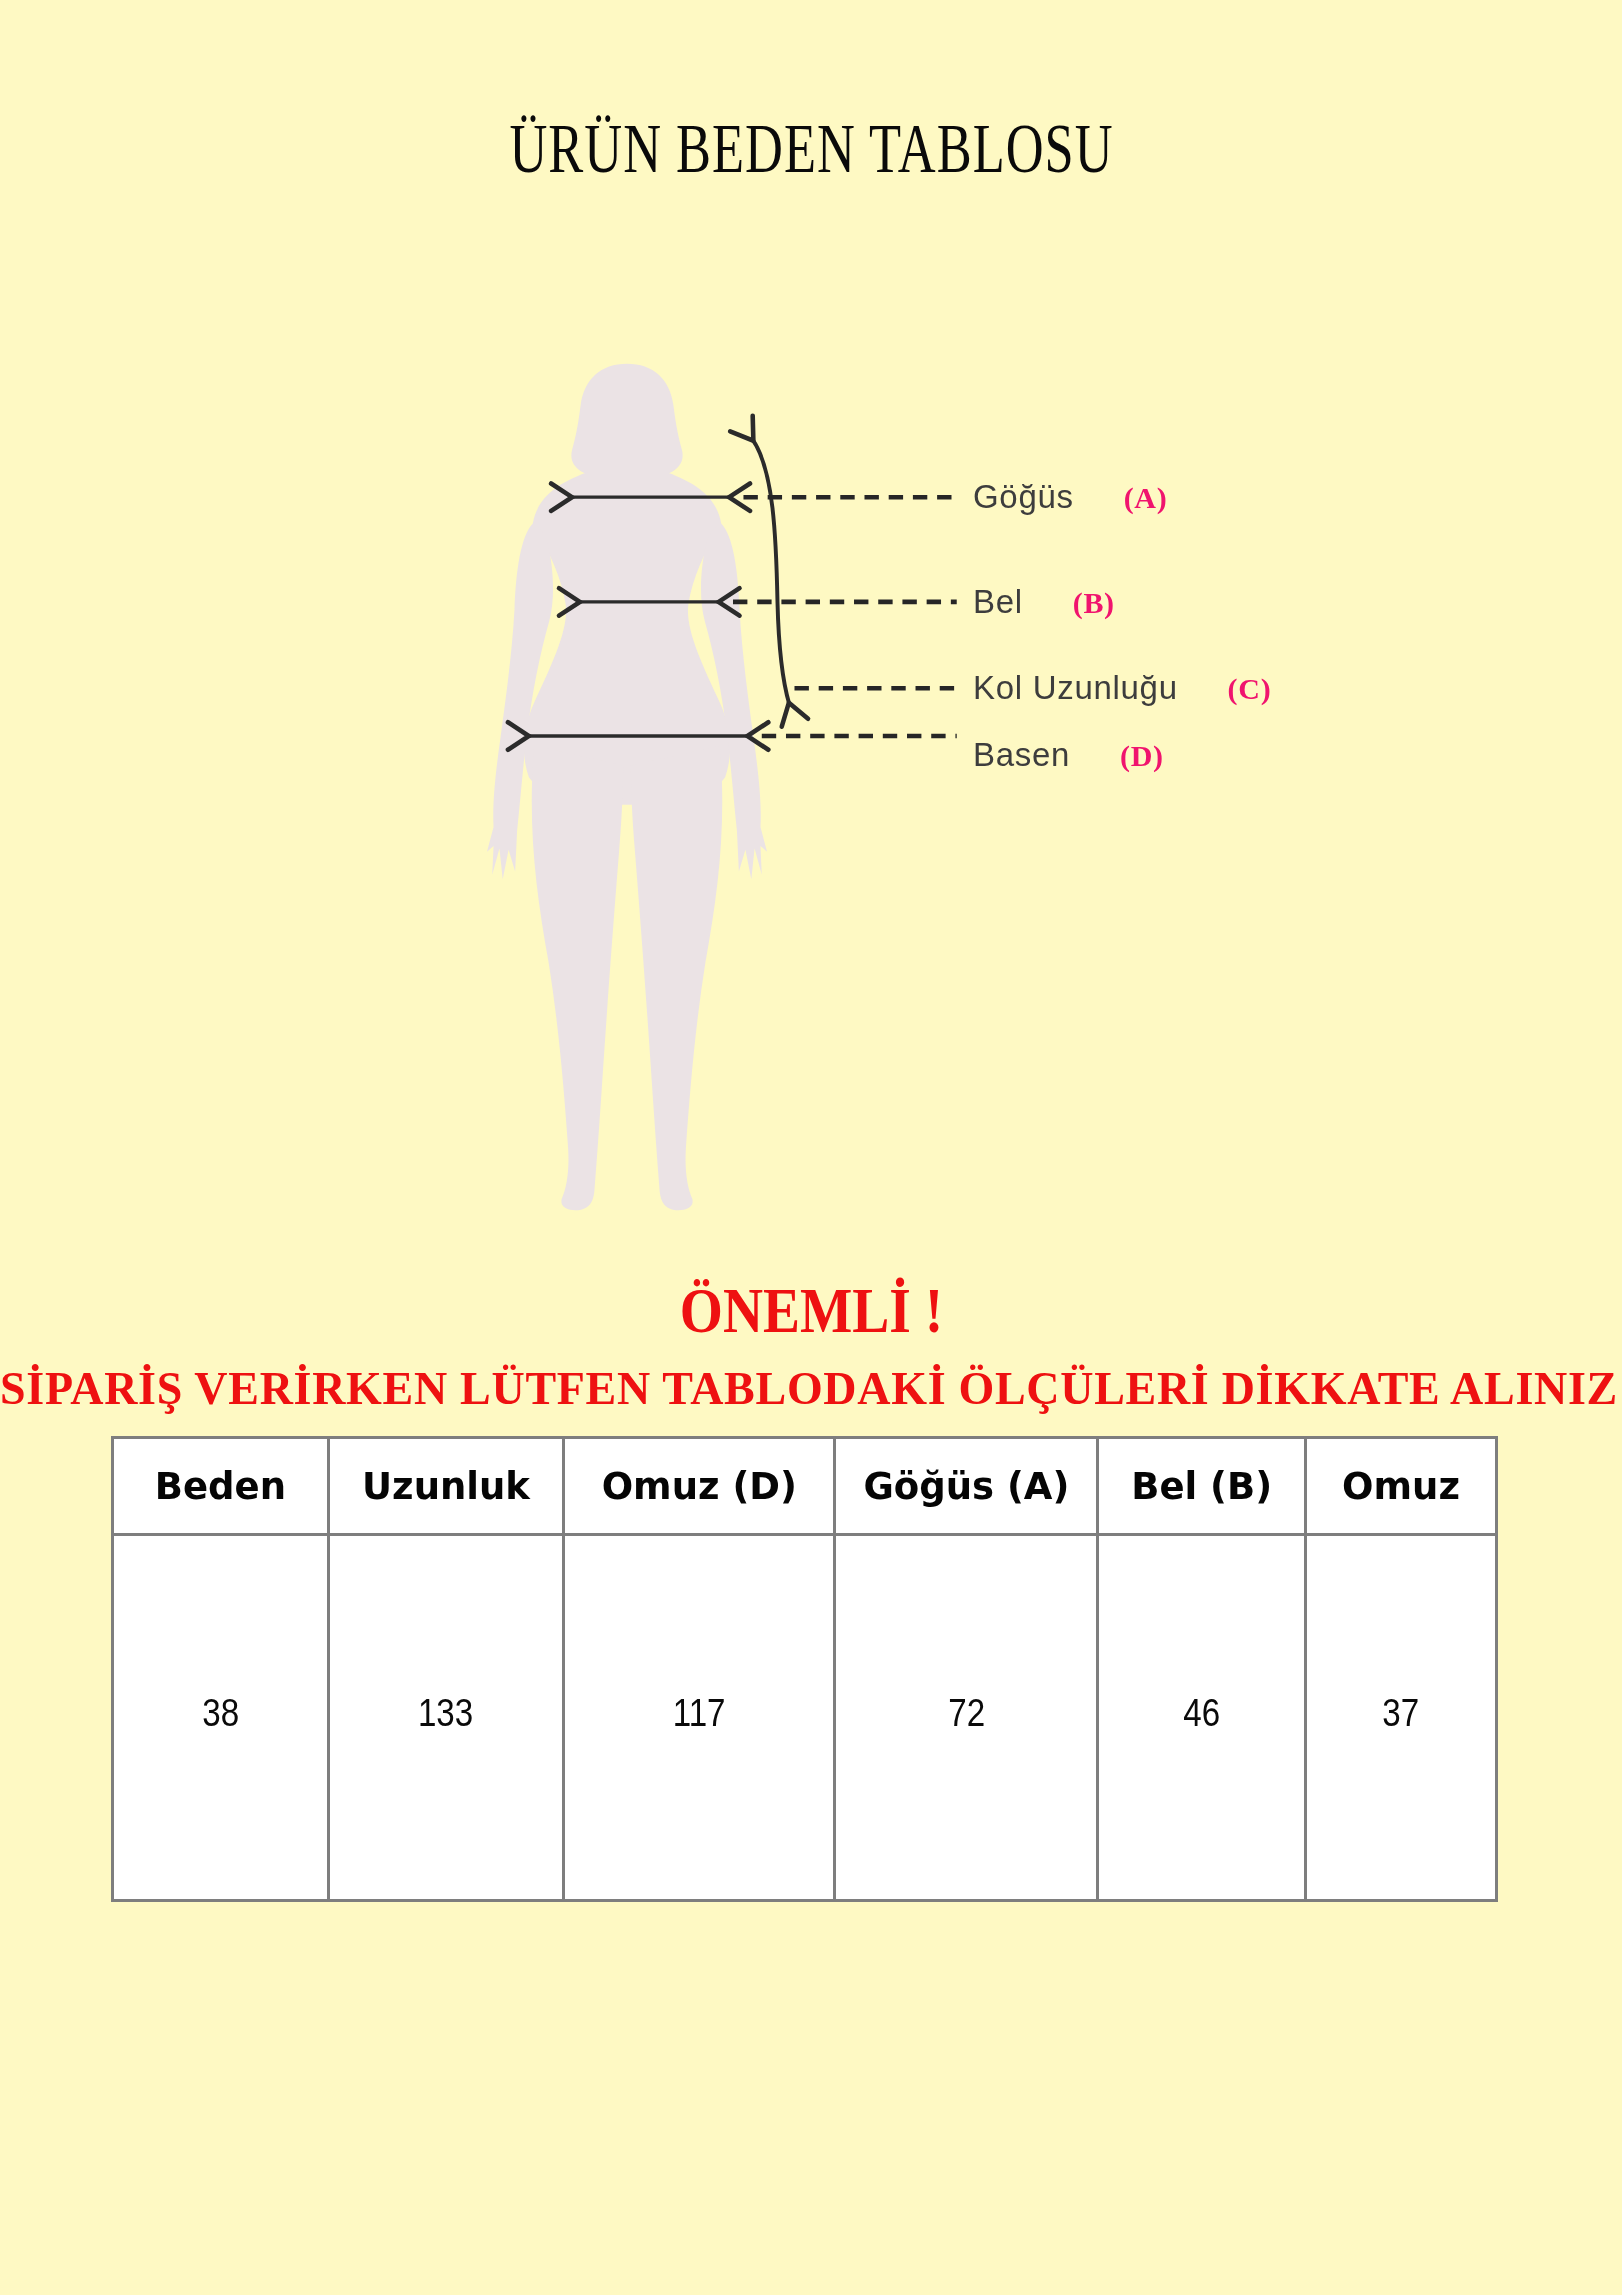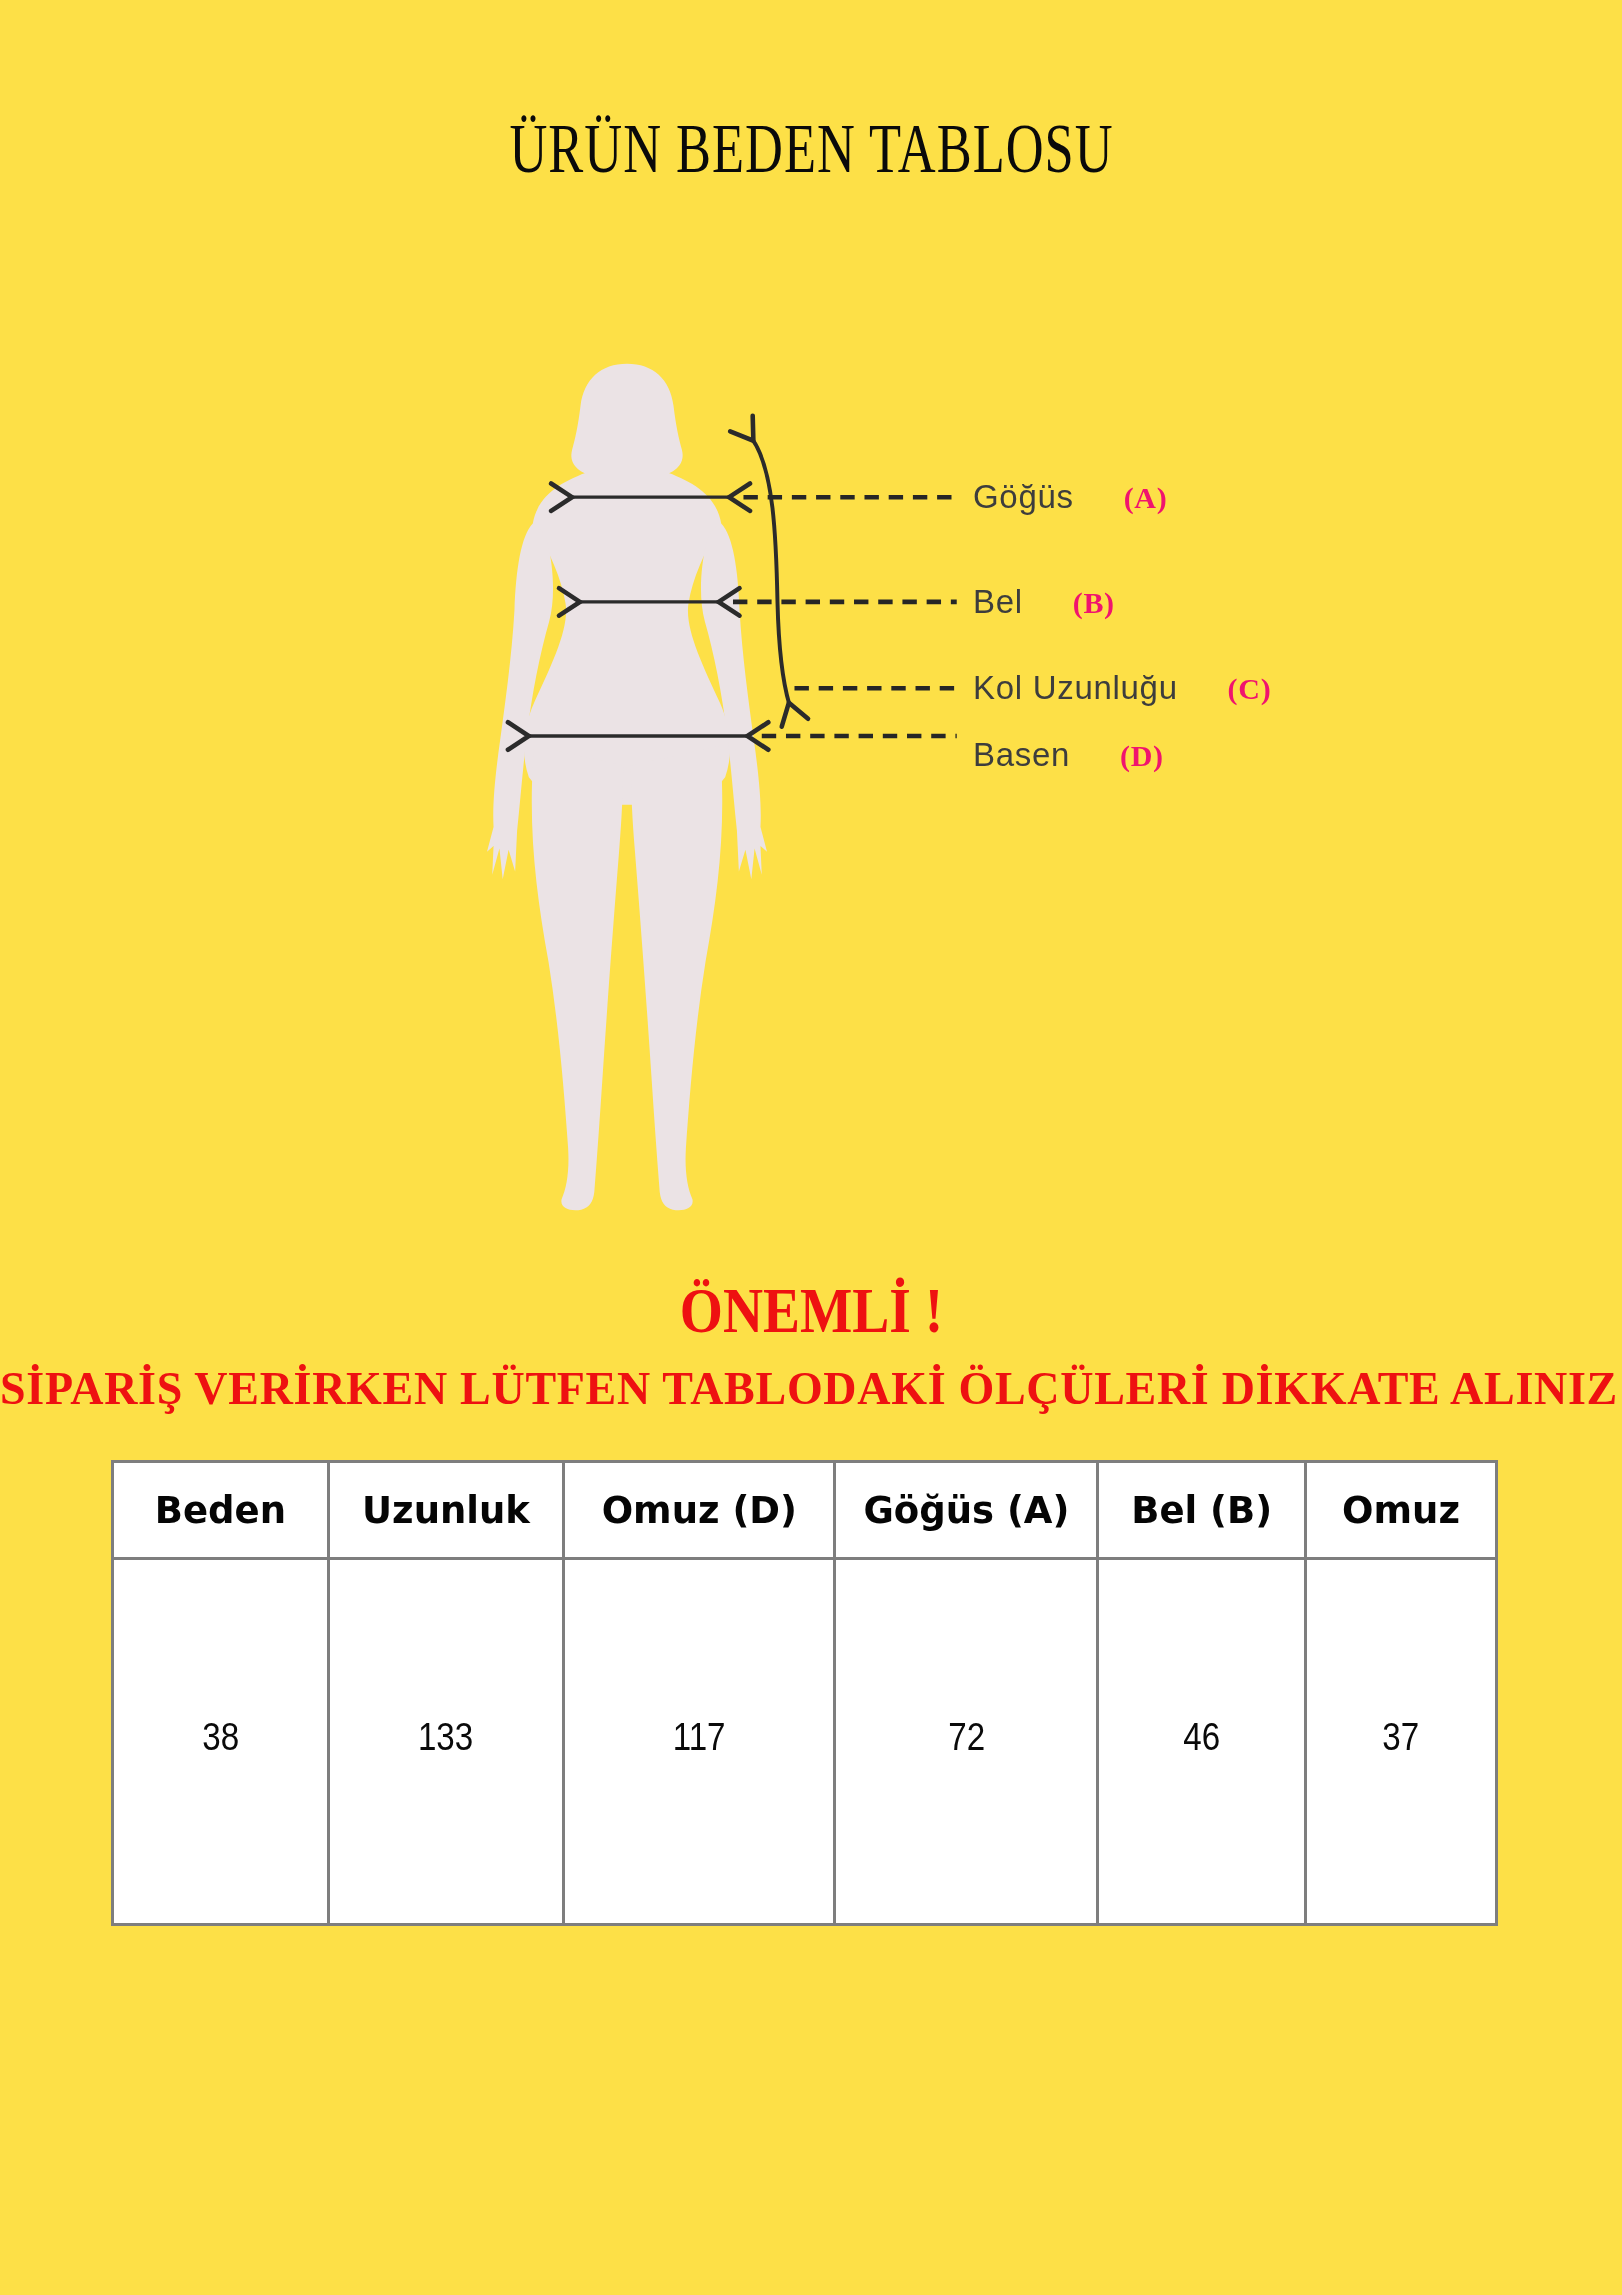--- a/index.html
+++ b/index.html
@@ -1,19 +1,19 @@
 <!DOCTYPE html>
 <html style="font-size:10.5px"><head>
 <meta charset="utf-8">
 <style>
   html,body{margin:0;padding:0;background:#ffffff;}
   .page{
     position:relative;
     width:1623px;height:2295px;
-    background:#fde047;
+    background:#fef9c3;
     font-family:"Liberation Sans",sans-serif;
     overflow:hidden;
   }
   .title{
     position:absolute;top:110px;left:0;width:100%;margin:0;
     text-align:center;
     font-family:"Liberation Serif",serif;
     font-weight:400;
     font-size:69px;
     color:#0a0a0a;
@@ -60,21 +60,20 @@
     letter-spacing:0.7px;
     white-space:nowrap;
   }
   .size-table-wrap{
     position:absolute;left:111px;top:1436px;width:1387px;height:466px;
   }
   table.size-table{
     width:100%;height:100%;
     border-collapse:collapse;
     table-layout:fixed;
-    margin-top:24px;
   }
   .size-table th,.size-table td{
     border:solid #7e7e7e;
     border-width:3.9px 3.3px;
     text-align:center;
     vertical-align:middle;
     padding:0;
     background:#ffffff;
   }
   .size-table thead tr{height:97px;}

